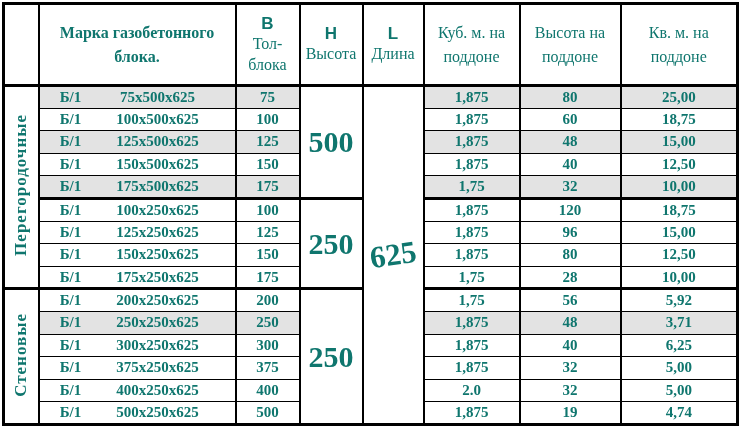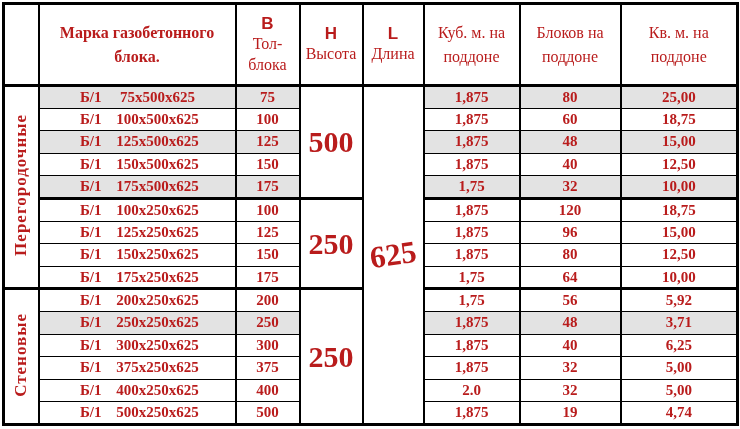--- a/index.html
+++ b/index.html
@@ -12,21 +12,21 @@
   }
   .page {
     padding: 2px 0 0 2px;
   }
   table.spec {
     border-collapse: collapse;
     table-layout: fixed;
     width: 736px;
     border: 3px solid #000;
     font-family: "Liberation Serif", serif;
-    color: #b91c1c;
+    color: #0f766e;
   }
   th, td {
     padding: 0;
     text-align: center;
     vertical-align: middle;
     overflow: hidden;
   }
   thead th {
     border: 2px solid #000;
     border-bottom: 3px solid #000;
@@ -57,21 +57,21 @@
   .th-sub {
     display: block;
     white-space: pre-line;
     line-height: 1.3;
   }
   .marka-wrap {
     display: flex;
     align-items: center;
     width: 100%;
   }
-  .marka-label { width: 62px; text-align: right; }
+  .marka-label { width: 62px; text-align: center; }
   .marka-size { flex: 1; text-align: center; padding-right: 21px; }
   .big-cell { font-size: 30px; background: #fff; }
   .l-cell span {
     display: inline-block;
     font-size: 31px;
     transform: rotate(-8deg);
   }
   .group-cell { background: #fff; }
   .vertical {
     display: inline-block;
@@ -109,21 +109,21 @@
         </th>
         <th>
           <span class="letter">Н</span>
           <span class="th-sub">Высота</span>
         </th>
         <th>
           <span class="letter">L</span>
           <span class="th-sub">Длина</span>
         </th>
         <th>Куб. м. на поддоне</th>
-        <th>Блоков на поддоне</th>
+        <th>Высота на поддоне</th>
         <th>Кв. м. на поддоне</th>
       </tr>
     </thead>
     <tbody id="table-body">
         <tr>
           <td class="group-cell" rowspan="9"><span class="vertical">Перегородочные</span></td>
           <td class="marka-cell shaded">
             <div class="marka-wrap">
               <span class="marka-label">Б/1</span>
               <span class="marka-size">75x500x625</span>
@@ -223,21 +223,21 @@
         </tr>
         <tr>
           <td class="marka-cell">
             <div class="marka-wrap">
               <span class="marka-label">Б/1</span>
               <span class="marka-size">175x250x625</span>
             </div>
           </td>
           <td class="num-cell">175</td>
           <td class="num-cell">1,75</td>
-          <td class="num-cell">64</td>
+          <td class="num-cell">28</td>
           <td class="num-cell">10,00</td>
         </tr>
         <tr class="group-sep">
           <td class="group-cell" rowspan="6"><span class="vertical">Стеновые</span></td>
           <td class="marka-cell">
             <div class="marka-wrap">
               <span class="marka-label">Б/1</span>
               <span class="marka-size">200x250x625</span>
             </div>
           </td>

